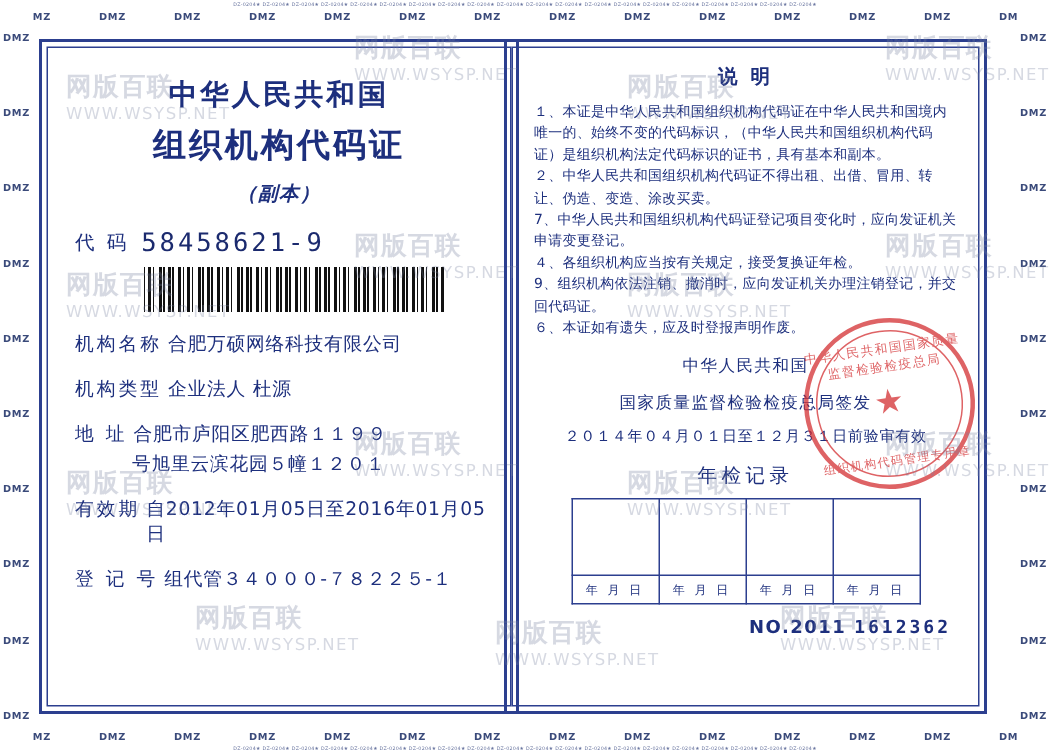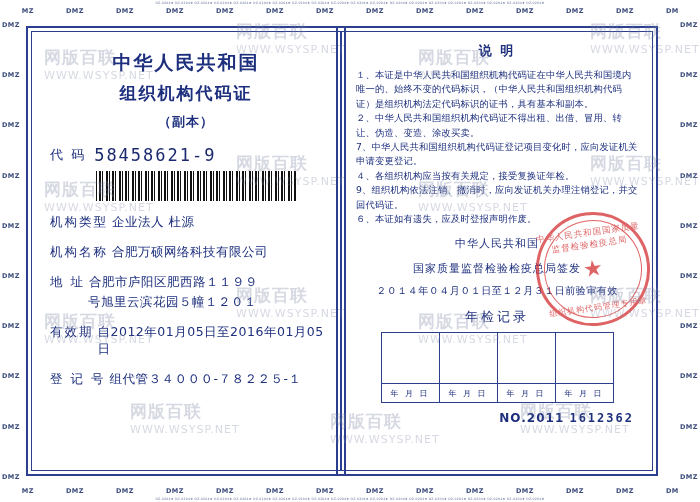--- a/index.html
+++ b/index.html
@@ -104,22 +104,22 @@
 
   
   .title-cn {
     text-align: center;
     color: #1d2f7d;
     font-family: "DejaVu Sans", sans-serif;
     font-weight: bold;
     letter-spacing: 2px;
   }
   .title-1 { font-size: 19px; margin-top: 14px; }
-  .title-2 { font-size: 17px; margin-top: 6px; }
-  .title-3 { font-size: 13px; margin-top: 8px; letter-spacing: 1px; }
+  .title-2 { font-size: 22px; margin-top: 6px; }
+  .title-3 { font-size: 13px; margin-top: 8px; letter-spacing: 1px; font-style: italic; }
 
   .code-row {
     margin-top: 14px;
     padding-left: 14px;
     display: flex;
     align-items: center;
     color: #1d2f7d;
   }
   .code-label { font-size: 13px; letter-spacing: 2px; }
   .code-value {
@@ -380,27 +380,27 @@
         <div class="title-cn title-3">（副本）</div>
 
         <div class="code-row">
           <span class="code-label">代  码</span>
           <span class="code-value">58458621-9</span>
         </div>
 
         <div class="barcode"></div>
 
         <div class="field">
+          <span class="lab">机构名称</span>
+          <span class="val">合肥万硕网络科技有限公司</span>
+        </div>
+
+        <div class="field">
           <span class="lab">机构类型</span>
           <span class="val">企业法人      杜源</span>
-        </div>
-
-        <div class="field">
-          <span class="lab">机构名称</span>
-          <span class="val">合肥万硕网络科技有限公司</span>
         </div>
 
         <div class="field">
           <span class="lab">地    址</span>
           <span class="val">合肥市庐阳区肥西路１１９９</span>
         </div>
         <div class="field-sub">号旭里云滨花园５幢１２０１</div>
 
         <div class="field">
           <span class="lab">有效期</span>

